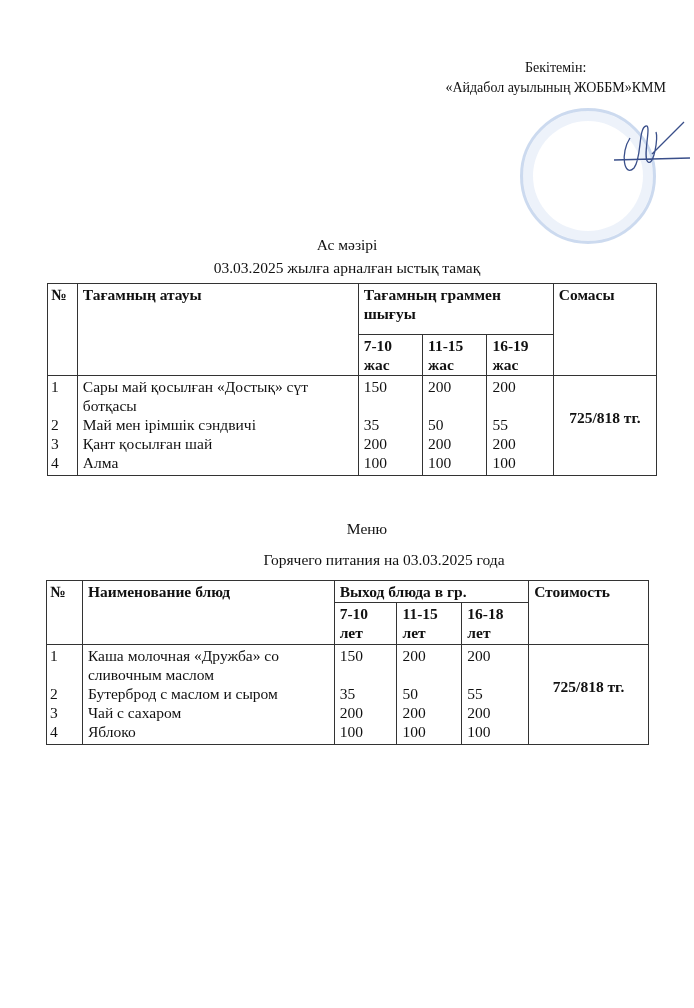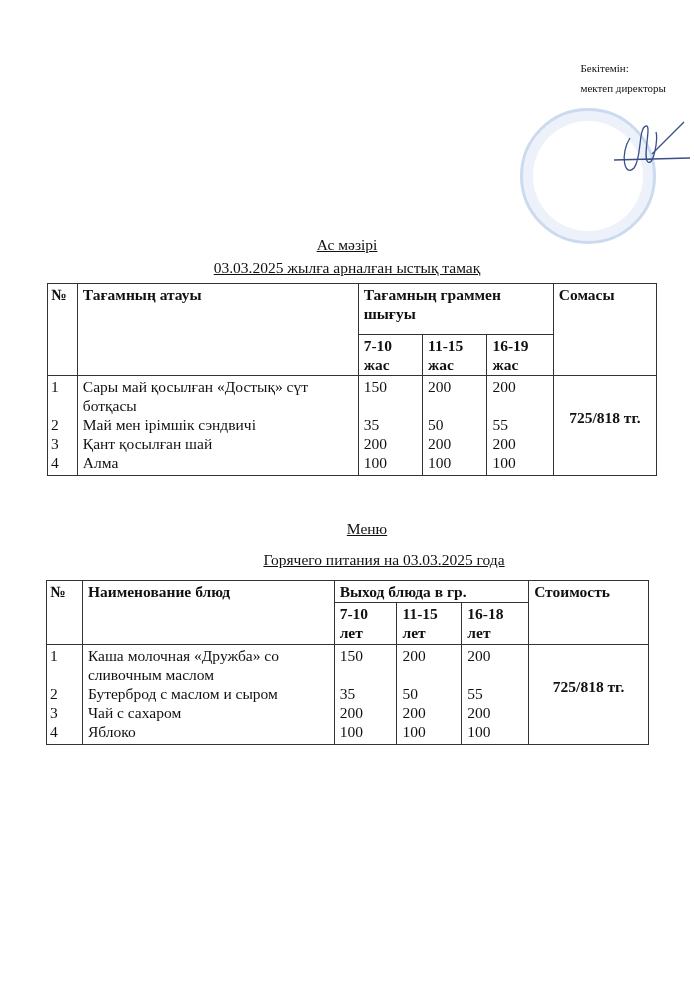--- a/index.html
+++ b/index.html
@@ -1,27 +1,27 @@
 <!DOCTYPE html>
 <html><head>
 <meta charset="utf-8">
 <style>
   html, body { margin: 0; padding: 0; }
   body {
     width: 694px; height: 1008px; background: #ffffff; position: relative; overflow: hidden;
     font-family: "Liberation Serif", "DejaVu Serif", serif; color: #111;
   }
-  .approval { position: absolute; right: 28px; top: 58px; text-align: left; font-size: 11px; line-height: 20px; }
+  .approval { position: absolute; right: 28px; top: 58px; text-align: center; font-size: 14px; line-height: 20px; }
   .approval div { white-space: nowrap; }
   .stamp {
     position: absolute; left: 520px; top: 108px; width: 130px; height: 130px; border-radius: 50%;
     border: 3px solid rgba(110,150,210,0.35); box-shadow: inset 0 0 0 10px rgba(110,150,210,0.12);
   }
   .signature { position: absolute; left: 612px; top: 118px; width: 80px; height: 68px; }
-  .title { position: absolute; left: 0; width: 694px; text-align: center; font-size: 15.5px; text-decoration: underline; }
+  .title { position: absolute; left: 0; width: 694px; text-align: center; font-size: 15.5px; }
   table.menu {
     position: absolute; border-collapse: collapse; font-size: 15.5px; line-height: 19px;
   }
   table.menu td, table.menu th { border: 1px solid #333; vertical-align: top; padding: 1px 5px; text-align: left; }
   table.menu th { font-weight: bold; }
   .num-col { width: 23px; padding-left: 3px !important; padding-right: 3px !important; }
   .stack div { height: 19px; white-space: nowrap; }
   .stack div.wrap { height: 38px; white-space: normal; }
   .price { vertical-align: middle !important; text-align: center !important; font-weight: bold; }
   .price-inner { position: relative; top: -8px; }
@@ -30,21 +30,21 @@
 </head>
 <body>
 
 <div class="stamp"></div>
 <svg class="signature" viewBox="0 0 80 68">
   <path d="M18 20 C 8 35, 12 60, 22 50 C 30 40, 26 10, 34 8 C 40 6, 30 40, 36 44 C 42 48, 46 20, 44 14 M 40 36 L 72 4 M 2 42 L 78 40" fill="none" stroke="#3a4f8a" stroke-width="1.3"></path>
 </svg>
 
 <div class="approval">
   <div>Бекітемін:</div>
-  <div>мектеп директоры</div>
+  <div>«Айдабол ауылының ЖОББМ»КММ</div>
 </div>
 
 <div class="title" style="top:236px;">Ас мәзірі</div>
 <div class="title" style="top:259px;">03.03.2025 жылға арналған ыстық тамақ</div>
 
 <table class="menu" style="left:47px; top:283px; width:610px;">
   <colgroup>
     <col style="width:26px">
       <col style="width:283px">
       <col style="width:65px">

